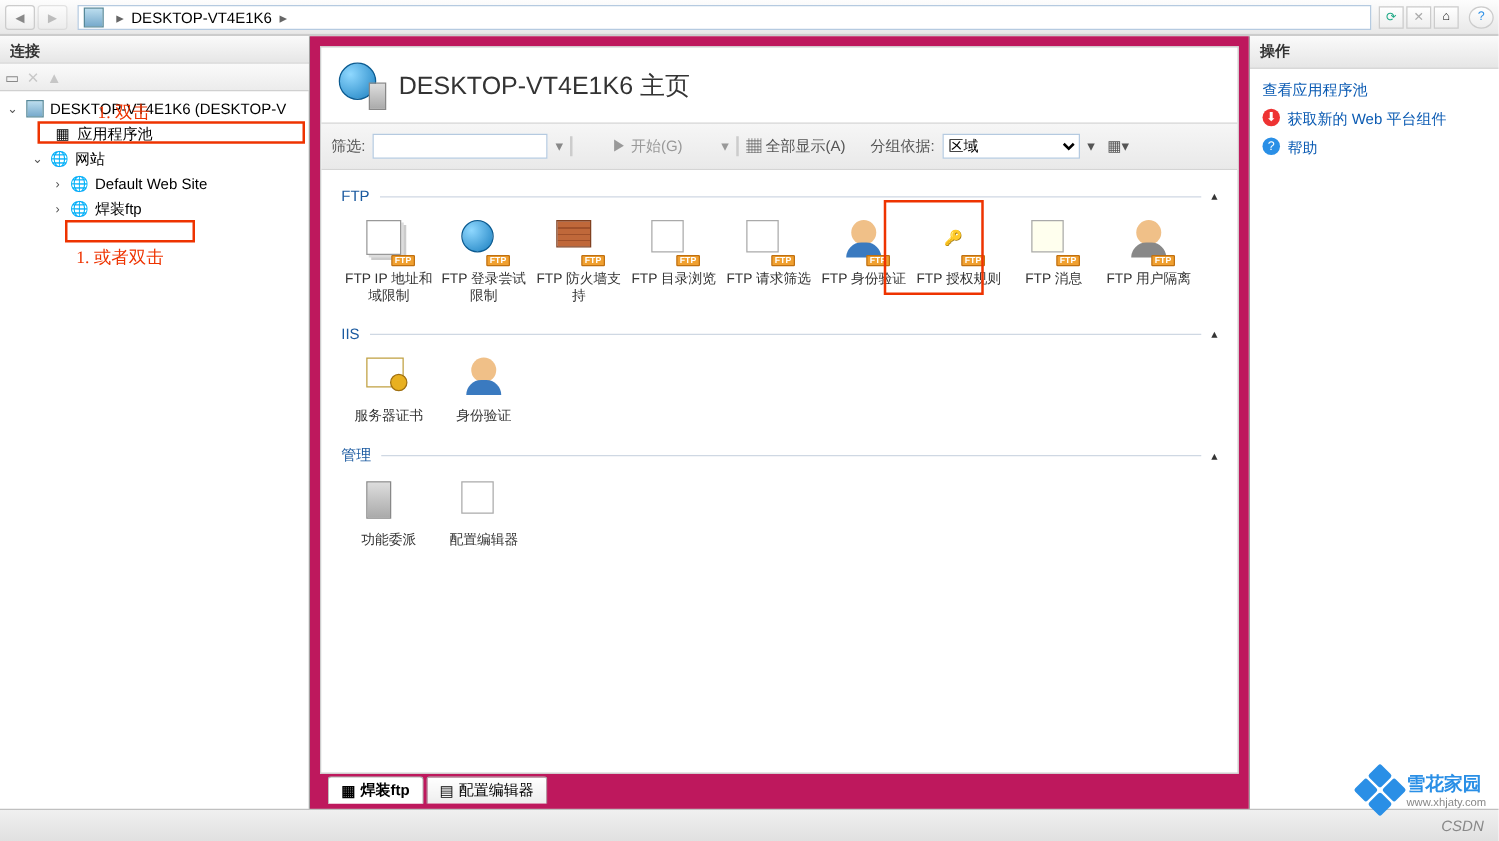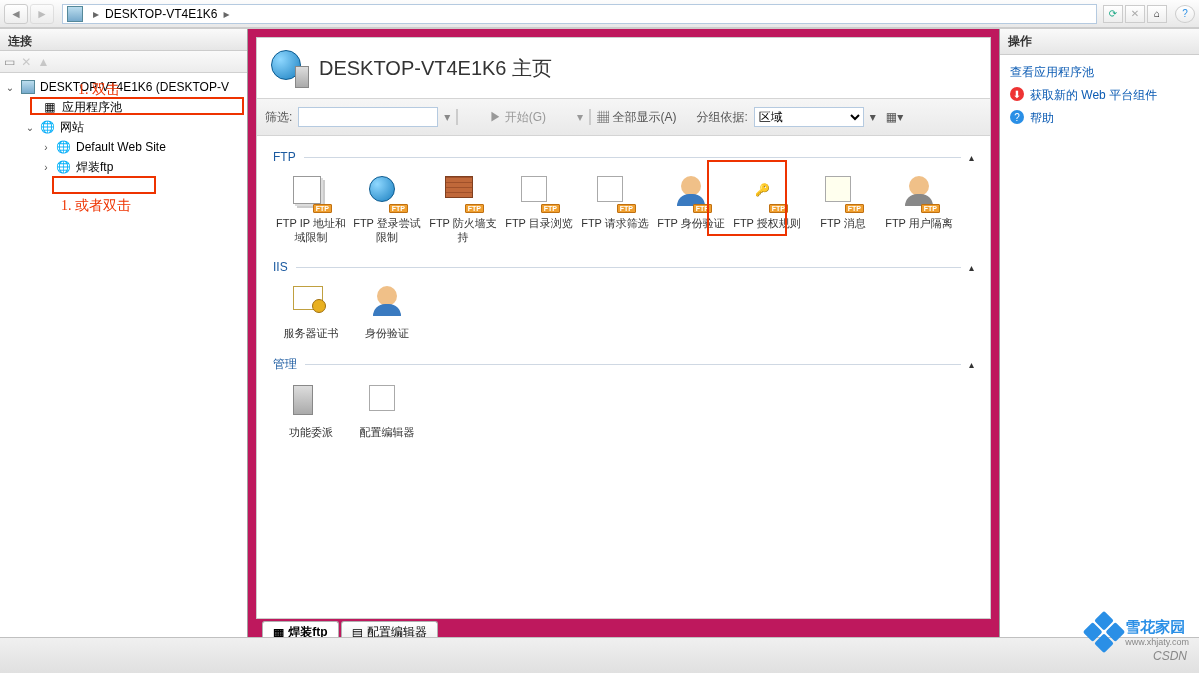--- a/index.html
+++ b/index.html
@@ -57,21 +57,21 @@
 
 .view-tabs { height: 24px; display: flex; align-items: flex-end; padding: 0 6px; gap: 2px; }
 .view-tab { border: 1px solid #b0b0b0; border-bottom: none; background: linear-gradient(#fff,#eee); padding: 2px 10px; border-radius: 3px 3px 0 0; display: flex; align-items: center; gap: 4px; cursor: pointer; }
 .view-tab.active { background: #fff; font-weight: bold; }
 
 .right-pane { width: 200px; border-left: 1px solid #a0a0a0; background: #fff; }
 .right-header { height: 26px; background: linear-gradient(#fafafa,#e6e6e6); border-bottom: 1px solid #ccc; padding: 4px 8px; font-weight: bold; color: #333; }
 .action-list { padding: 6px 10px; }
 .action-list a { display: flex; align-items: flex-start; gap: 6px; color: #0b5bb3; text-decoration: none; padding: 3px 0; cursor: pointer; }
 
-.status-bar { position: absolute; bottom: 0; left: 0; right: 0; height: 36px; background: linear-gradient(#f0f0f0,#e0e0e0); border-top: 1px solid #c0c0c0; display: flex; align-items: center; justify-content: flex-end; padding: 0 12px; color: #888; font-style: italic; }
+.status-bar { position: absolute; bottom: 0; left: 0; right: 0; height: 26px; background: linear-gradient(#f0f0f0,#e0e0e0); border-top: 1px solid #c0c0c0; display: flex; align-items: center; justify-content: flex-end; padding: 0 12px; color: #888; font-style: italic; }
 
 .watermark { position: absolute; right: 10px; bottom: 26px; display: flex; align-items: center; gap: 6px; }
 .wm-ico { width: 30px; height: 30px; display: grid; grid-template-columns: 1fr 1fr; grid-template-rows: 1fr 1fr; gap: 2px; transform: rotate(45deg); }
 .wm-ico div { background: #2a8fe6; border-radius: 2px; }
 .wm-txt .t1 { font-size: 15px; font-weight: bold; color: #2a8fe6; }
 .wm-txt .t2 { font-size: 9px; color: #888; }
 </style>
 </head>
 <body>
 

